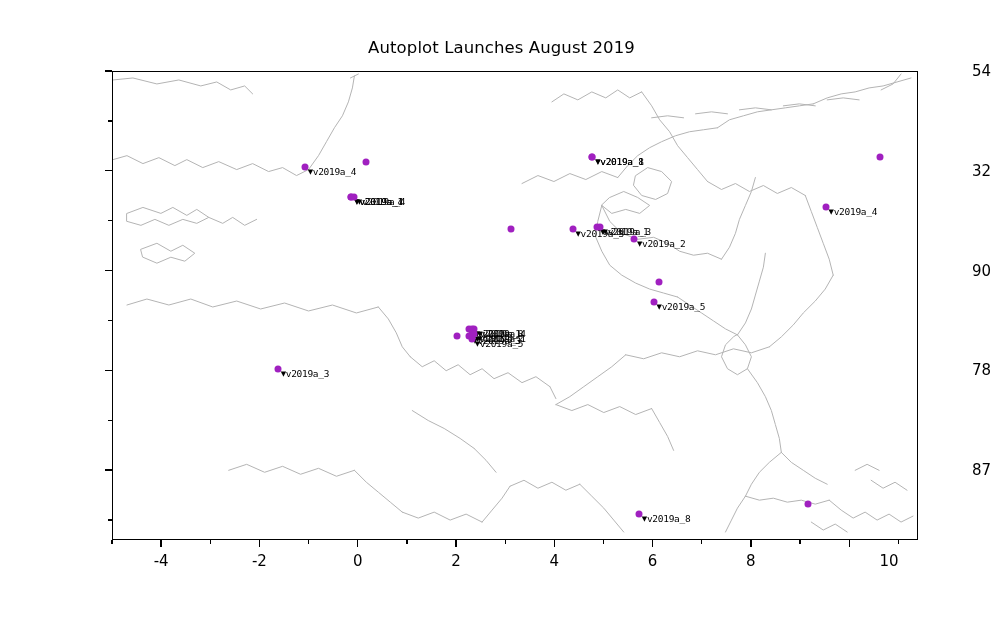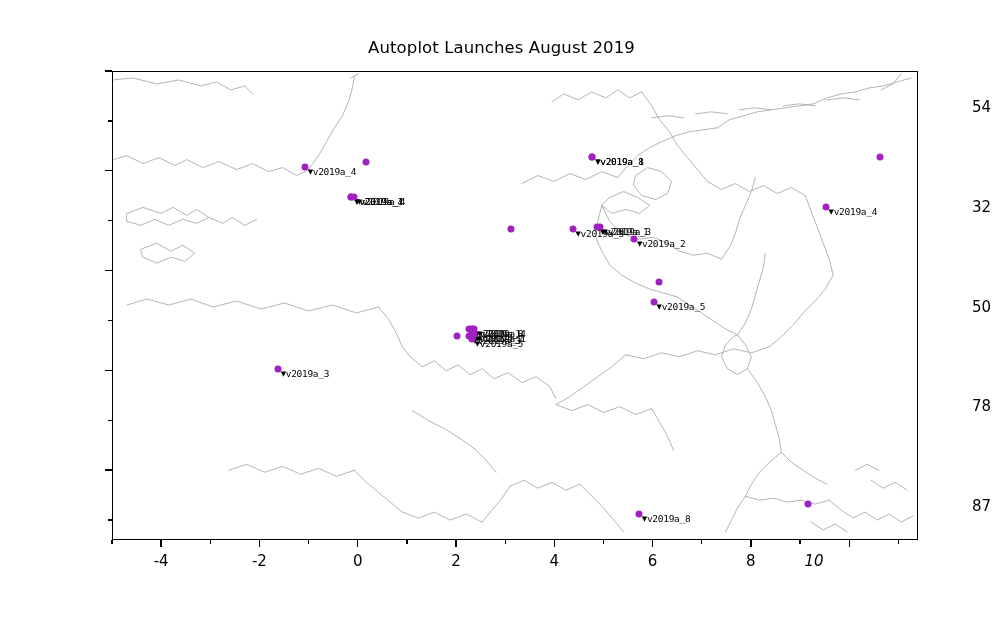--- a/index.html
+++ b/index.html
@@ -93,21 +93,20 @@
   .ticklabel-y {
     position: absolute;
     right: 0;
     width: 100px;
     text-align: right;
     padding-right: 12px;
     box-sizing: border-box;
     font-size: 15px;
     color: #000000;
     transform: translateY(-50%);
-    margin-top: 36px;
   }
   .ticklabel-x {
     position: absolute;
     top: 552px;
     width: 80px;
     text-align: center;
     transform: translateX(-40px);
     font-size: 15px;
     color: #000000;
   }
@@ -250,21 +249,21 @@
         <div class="marker" style="left: 695.421px; top: 431.58px; background: rgb(160, 32, 192);"></div>
       </div>
   </div>
 
   <div id="axis-ticks">
       <div class="tick-y" style="top: 70.35px;"></div>
       <div class="ticklabel-y" style="top: 71px;">54</div>
       <div class="tick-y" style="top: 170.137px;"></div>
       <div class="ticklabel-y" style="top: 170.787px;">32</div>
       <div class="tick-y" style="top: 269.924px;"></div>
-      <div class="ticklabel-y" style="top: 270.574px;">50</div>
+      <div class="ticklabel-y" style="top: 270.574px;">90</div>
       <div class="tick-y" style="top: 369.712px;"></div>
       <div class="ticklabel-y" style="top: 370.362px;">78</div>
       <div class="tick-y" style="top: 469.499px;"></div>
       <div class="ticklabel-y" style="top: 470.149px;">87</div>
       <div class="tick-y minor" style="top: 120.244px;"></div>
       <div class="tick-y minor" style="top: 220.031px;"></div>
       <div class="tick-y minor" style="top: 319.818px;"></div>
       <div class="tick-y minor" style="top: 419.605px;"></div>
       <div class="tick-y minor" style="top: 519.393px;"></div>
       <div class="tick-x" style="left: 160.496px;"></div>
@@ -275,21 +274,21 @@
       <div class="ticklabel-x" style="left: 357.732px;">0</div>
       <div class="tick-x" style="left: 455.374px;"></div>
       <div class="ticklabel-x" style="left: 456.024px;">2</div>
       <div class="tick-x" style="left: 553.667px;"></div>
       <div class="ticklabel-x" style="left: 554.317px;">4</div>
       <div class="tick-x" style="left: 651.96px;"></div>
       <div class="ticklabel-x" style="left: 652.61px;">6</div>
       <div class="tick-x" style="left: 750.252px;"></div>
       <div class="ticklabel-x" style="left: 750.902px;">8</div>
       <div class="tick-x" style="left: 848.545px;"></div>
-      <div class="ticklabel-x" style="left: 814px; font-style: italic;">10</div>
+      <div class="ticklabel-x" style="left: 889px;">10</div>
       <div class="tick-x minor" style="left: 111.35px;"></div>
       <div class="tick-x minor" style="left: 209.643px;"></div>
       <div class="tick-x minor" style="left: 307.935px;"></div>
       <div class="tick-x minor" style="left: 406.228px;"></div>
       <div class="tick-x minor" style="left: 504.521px;"></div>
       <div class="tick-x minor" style="left: 602.813px;"></div>
       <div class="tick-x minor" style="left: 701.106px;"></div>
       <div class="tick-x minor" style="left: 799.399px;"></div>
       <div class="tick-x minor" style="left: 897.691px;"></div>
     </div>

